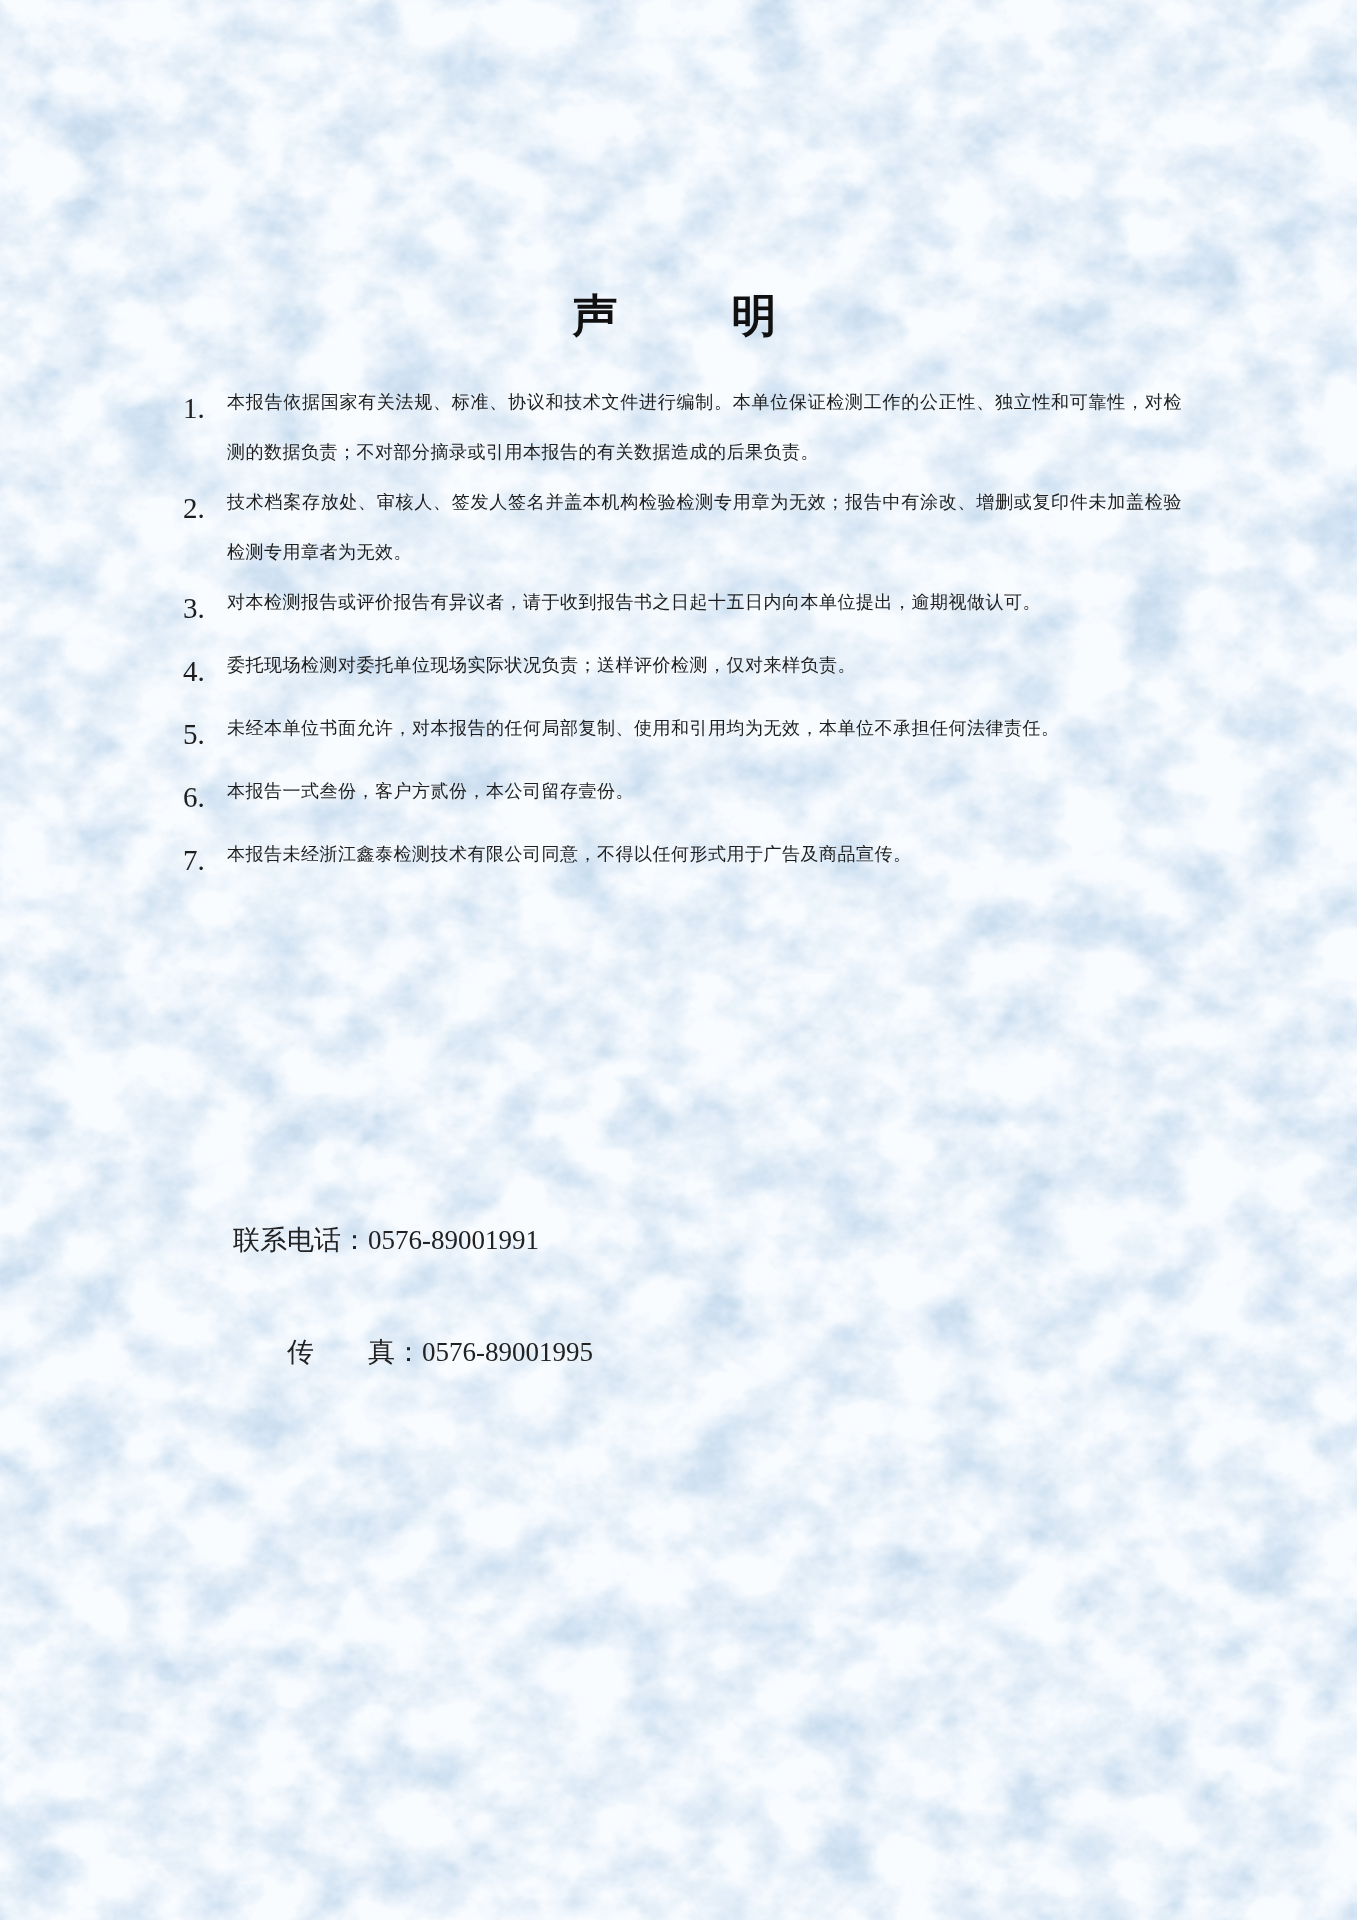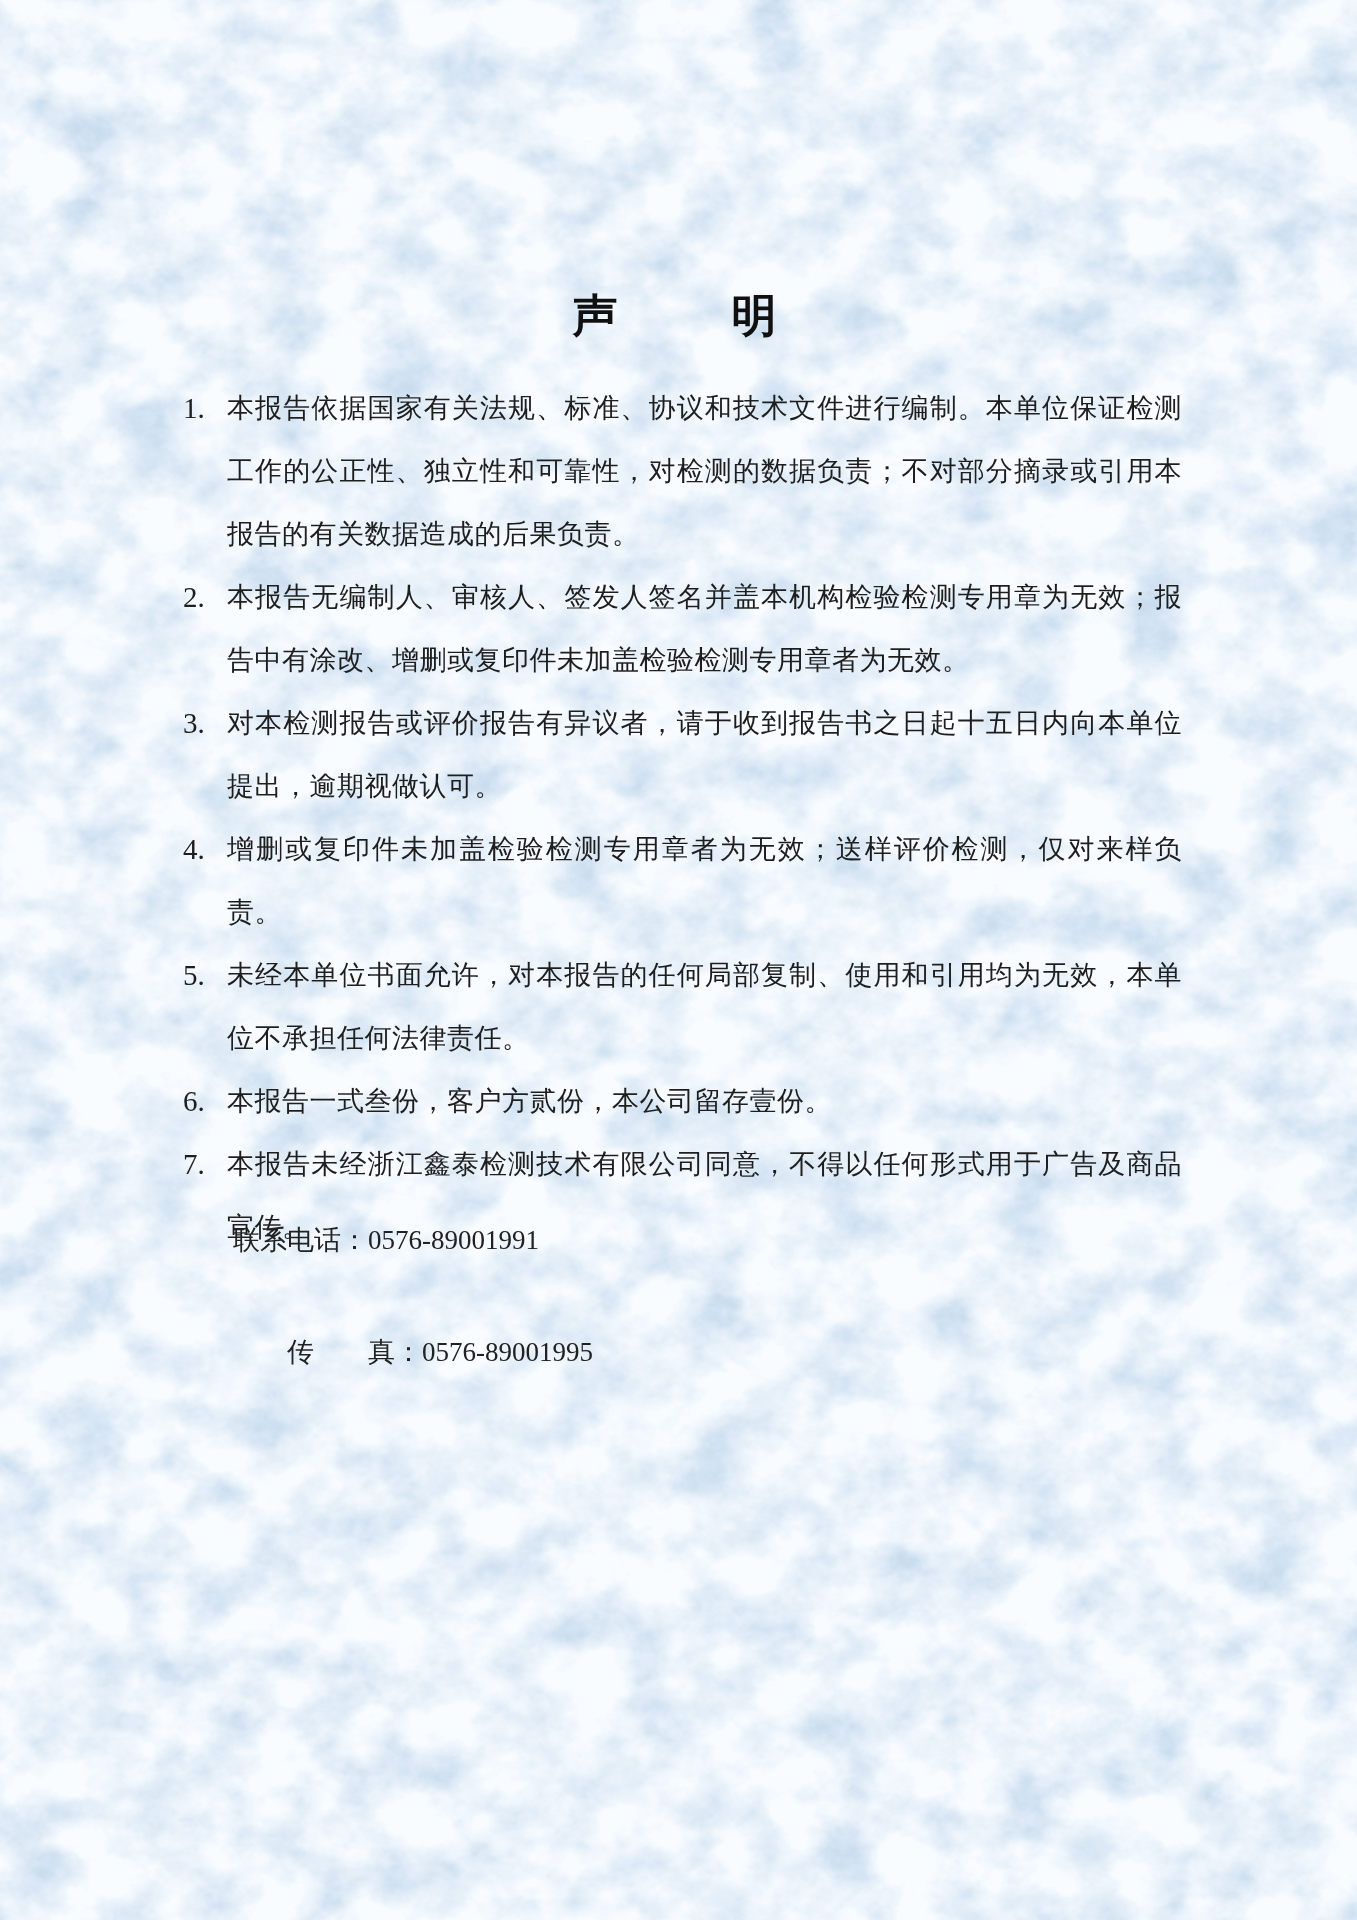--- a/index.html
+++ b/index.html
@@ -38,22 +38,22 @@
   }
   .decl { display: flex; }
   .decl .num {
     flex: none;
     width: 44px;
     font-size: 29px;
     line-height: 63px;
   }
   .decl .txt {
     flex: 1;
-    font-size: 27px;
-    line-height: 63px;
+    font-size: 18px;
+    line-height: 50px;
     text-align: justify;
     letter-spacing: 0.5px;
   }
 
   .contact {
     position: absolute;
     left: 233px;
     top: 1212px;
     font-size: 27px;
     line-height: 56px;
@@ -89,29 +89,29 @@
 
     <div class="doc-title">声　　明</div>
 
     <div class="decl-list">
       <div class="decl">
         <span class="num">1.</span>
         <span class="txt">本报告依据国家有关法规、标准、协议和技术文件进行编制。本单位保证检测工作的公正性、独立性和可靠性，对检测的数据负责；不对部分摘录或引用本报告的有关数据造成的后果负责。</span>
       </div>
       <div class="decl">
         <span class="num">2.</span>
-        <span class="txt">本报告无编制人、审核人、签发人签名并盖本机构检验检测专用章为无效；报告中有涂改、增删或复印件未加盖检验检测专用章者为无效。</span>
+        <span class="txt">技术档案存放处、审核人、签发人签名并盖本机构检验检测专用章为无效；报告中有涂改、增删或复印件未加盖检验检测专用章者为无效。</span>
       </div>
       <div class="decl">
         <span class="num">3.</span>
         <span class="txt">对本检测报告或评价报告有异议者，请于收到报告书之日起十五日内向本单位提出，逾期视做认可。</span>
       </div>
       <div class="decl">
         <span class="num">4.</span>
-        <span class="txt">增删或复印件未加盖检验检测专用章者为无效；送样评价检测，仅对来样负责。</span>
+        <span class="txt">委托现场检测对委托单位现场实际状况负责；送样评价检测，仅对来样负责。</span>
       </div>
       <div class="decl">
         <span class="num">5.</span>
         <span class="txt">未经本单位书面允许，对本报告的任何局部复制、使用和引用均为无效，本单位不承担任何法律责任。</span>
       </div>
       <div class="decl">
         <span class="num">6.</span>
         <span class="txt">本报告一式叁份，客户方贰份，本公司留存壹份。</span>
       </div>
       <div class="decl">

